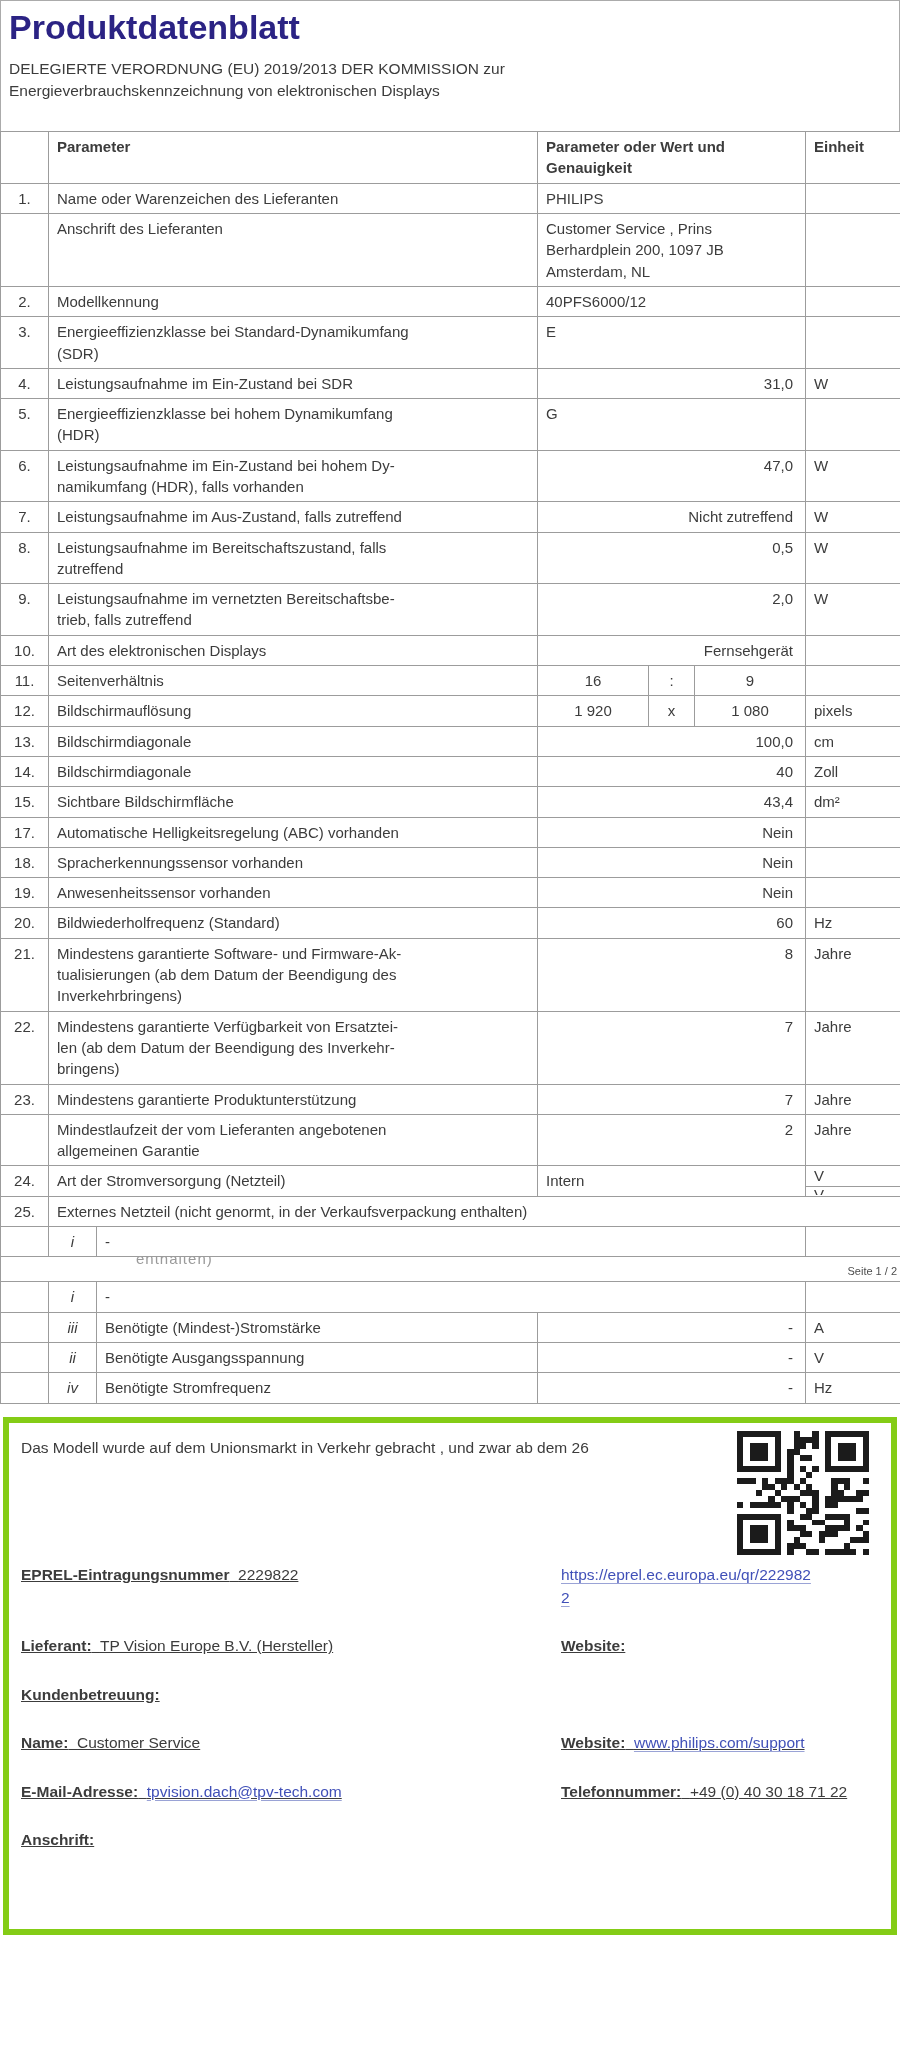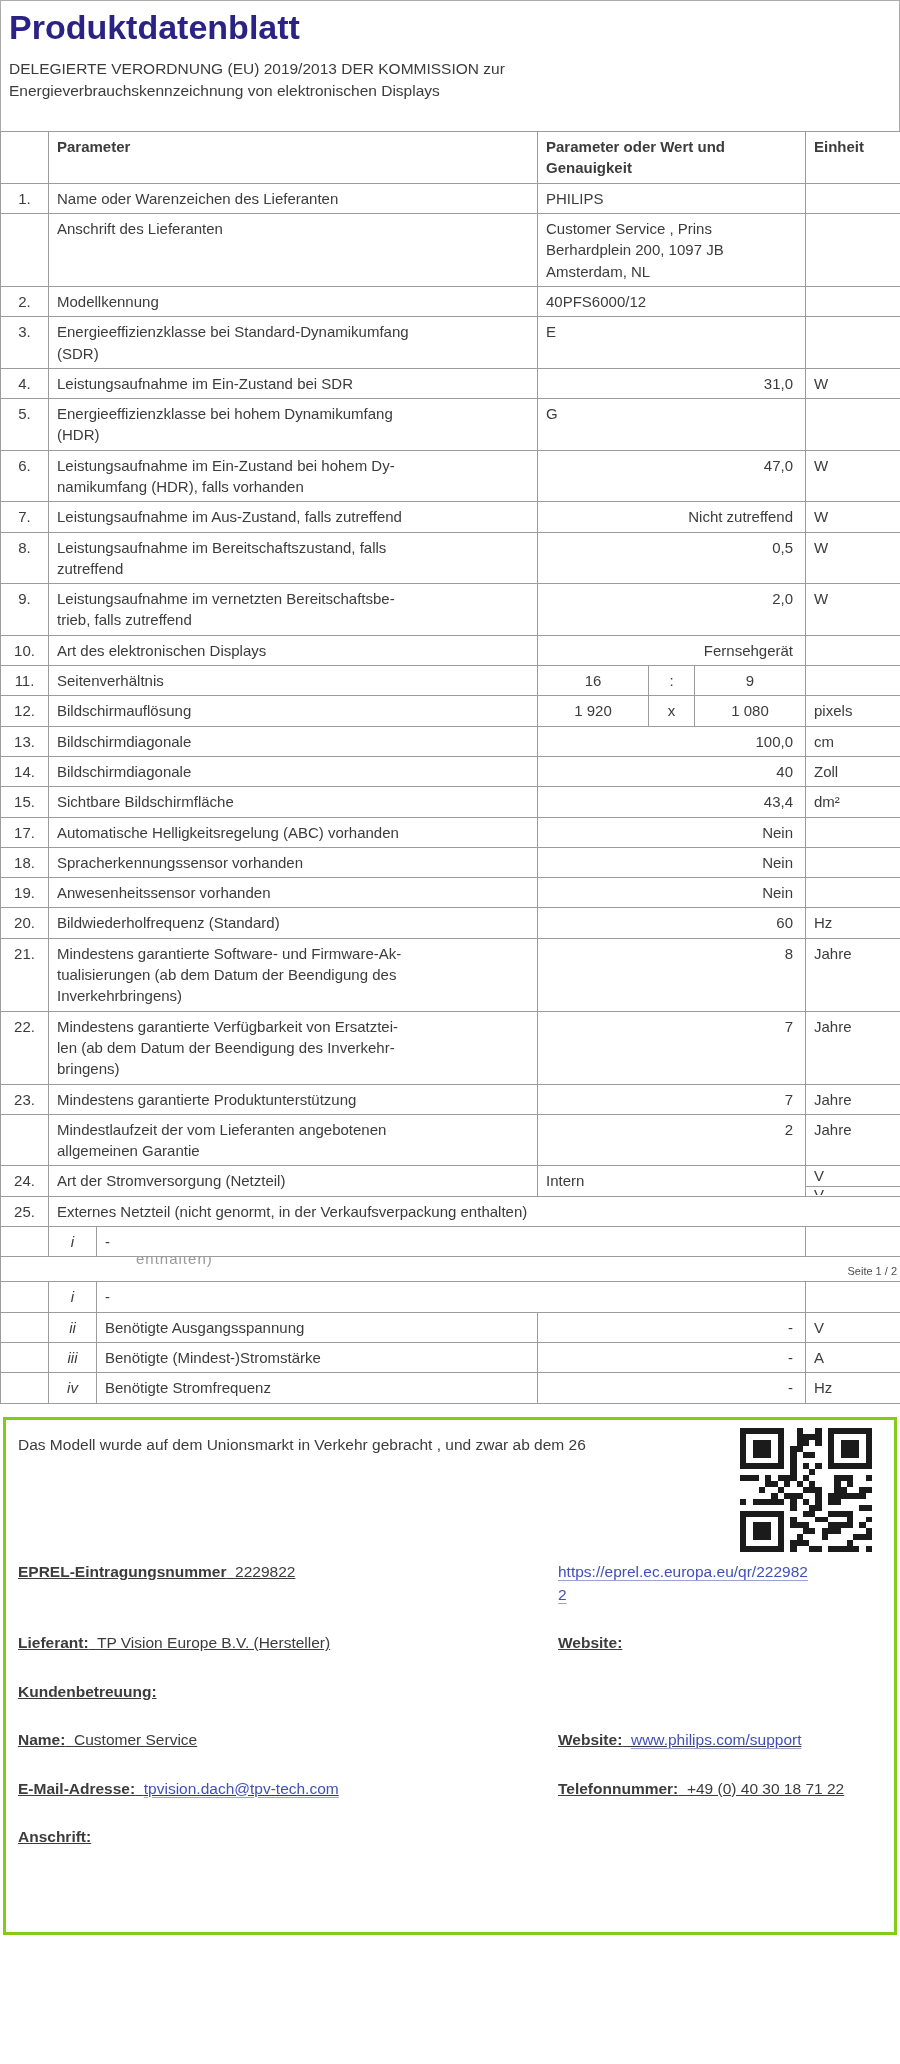--- a/index.html
+++ b/index.html
@@ -28,21 +28,21 @@
   .unit-artifact .u-line{border-top:1px solid #9c9c9c;margin-top:2px;}
   .unit-artifact .u-clip{height:8px;overflow:hidden;padding:0 8px;line-height:15px;}
 
   
   tr.r-break td{padding:0;height:25px;position:relative;}
   .clip-box{position:absolute;left:98px;top:0;height:12px;overflow:hidden;color:#9a9a9a;margin-left:37px;}
   .clip-box span{display:block;transform:translateY(-9px);font-size:15px;letter-spacing:1px;}
   .page-label{position:absolute;right:3px;bottom:2px;font-size:11px;color:#4d4d4d;}
 
   
-  .info-box{box-sizing:border-box;margin:13px 3px 0 3px;border:3px solid #84cc16;
+  .info-box{box-sizing:border-box;margin:13px 3px 0 3px;border:6px solid #84cc16;
             padding:14px 12px 18px 12px;position:relative;min-height:518px;font-size:15.5px;}
   .market{margin:0 0 106px 0;max-width:732px;line-height:1.4;}
   .qr{position:absolute;top:8px;right:22px;width:132px;height:124px;}
   .fgrid{display:grid;grid-template-columns:540px 1fr;text-decoration:underline;}
   .fgrid > div{margin-bottom:26px;line-height:1.45;}
   .full{grid-column:1 / 3;}
   .lbl{font-weight:bold;}
   .lnk{color:#4050b8;text-decoration:underline;text-decoration-color:#9aa3d6;text-underline-offset:3px;}
   .eprel-link{display:inline-block;max-width:252px;word-break:break-all;vertical-align:top;}
   .anschrift-lines{white-space:pre-line;margin-top:2px;}
@@ -268,31 +268,31 @@
     </tr>
 
     <tr>
         <td class="c-num"></td>
         <td class="c-sub">i</td>
         <td colspan="4" class="c-value">-</td>
         <td></td>
       </tr>
     <tr>
         <td class="c-num"></td>
+        <td class="c-sub">iii</td>
+        <td>Benötigte (Mindest-)Stromstärke</td>
+        <td colspan="3" class="c-value right">-</td>
+        <td>A</td>
+      </tr>
+    <tr>
+        <td class="c-num"></td>
         <td class="c-sub">ii</td>
         <td>Benötigte Ausgangsspannung</td>
         <td colspan="3" class="c-value right">-</td>
         <td>V</td>
-      </tr>
-    <tr>
-        <td class="c-num"></td>
-        <td class="c-sub">iii</td>
-        <td>Benötigte (Mindest-)Stromstärke</td>
-        <td colspan="3" class="c-value right">-</td>
-        <td>A</td>
       </tr>
     <tr>
         <td class="c-num"></td>
         <td class="c-sub">iv</td>
         <td>Benötigte Stromfrequenz</td>
         <td colspan="3" class="c-value right">-</td>
         <td>Hz</td>
       </tr>
   </tbody>
 </table>

